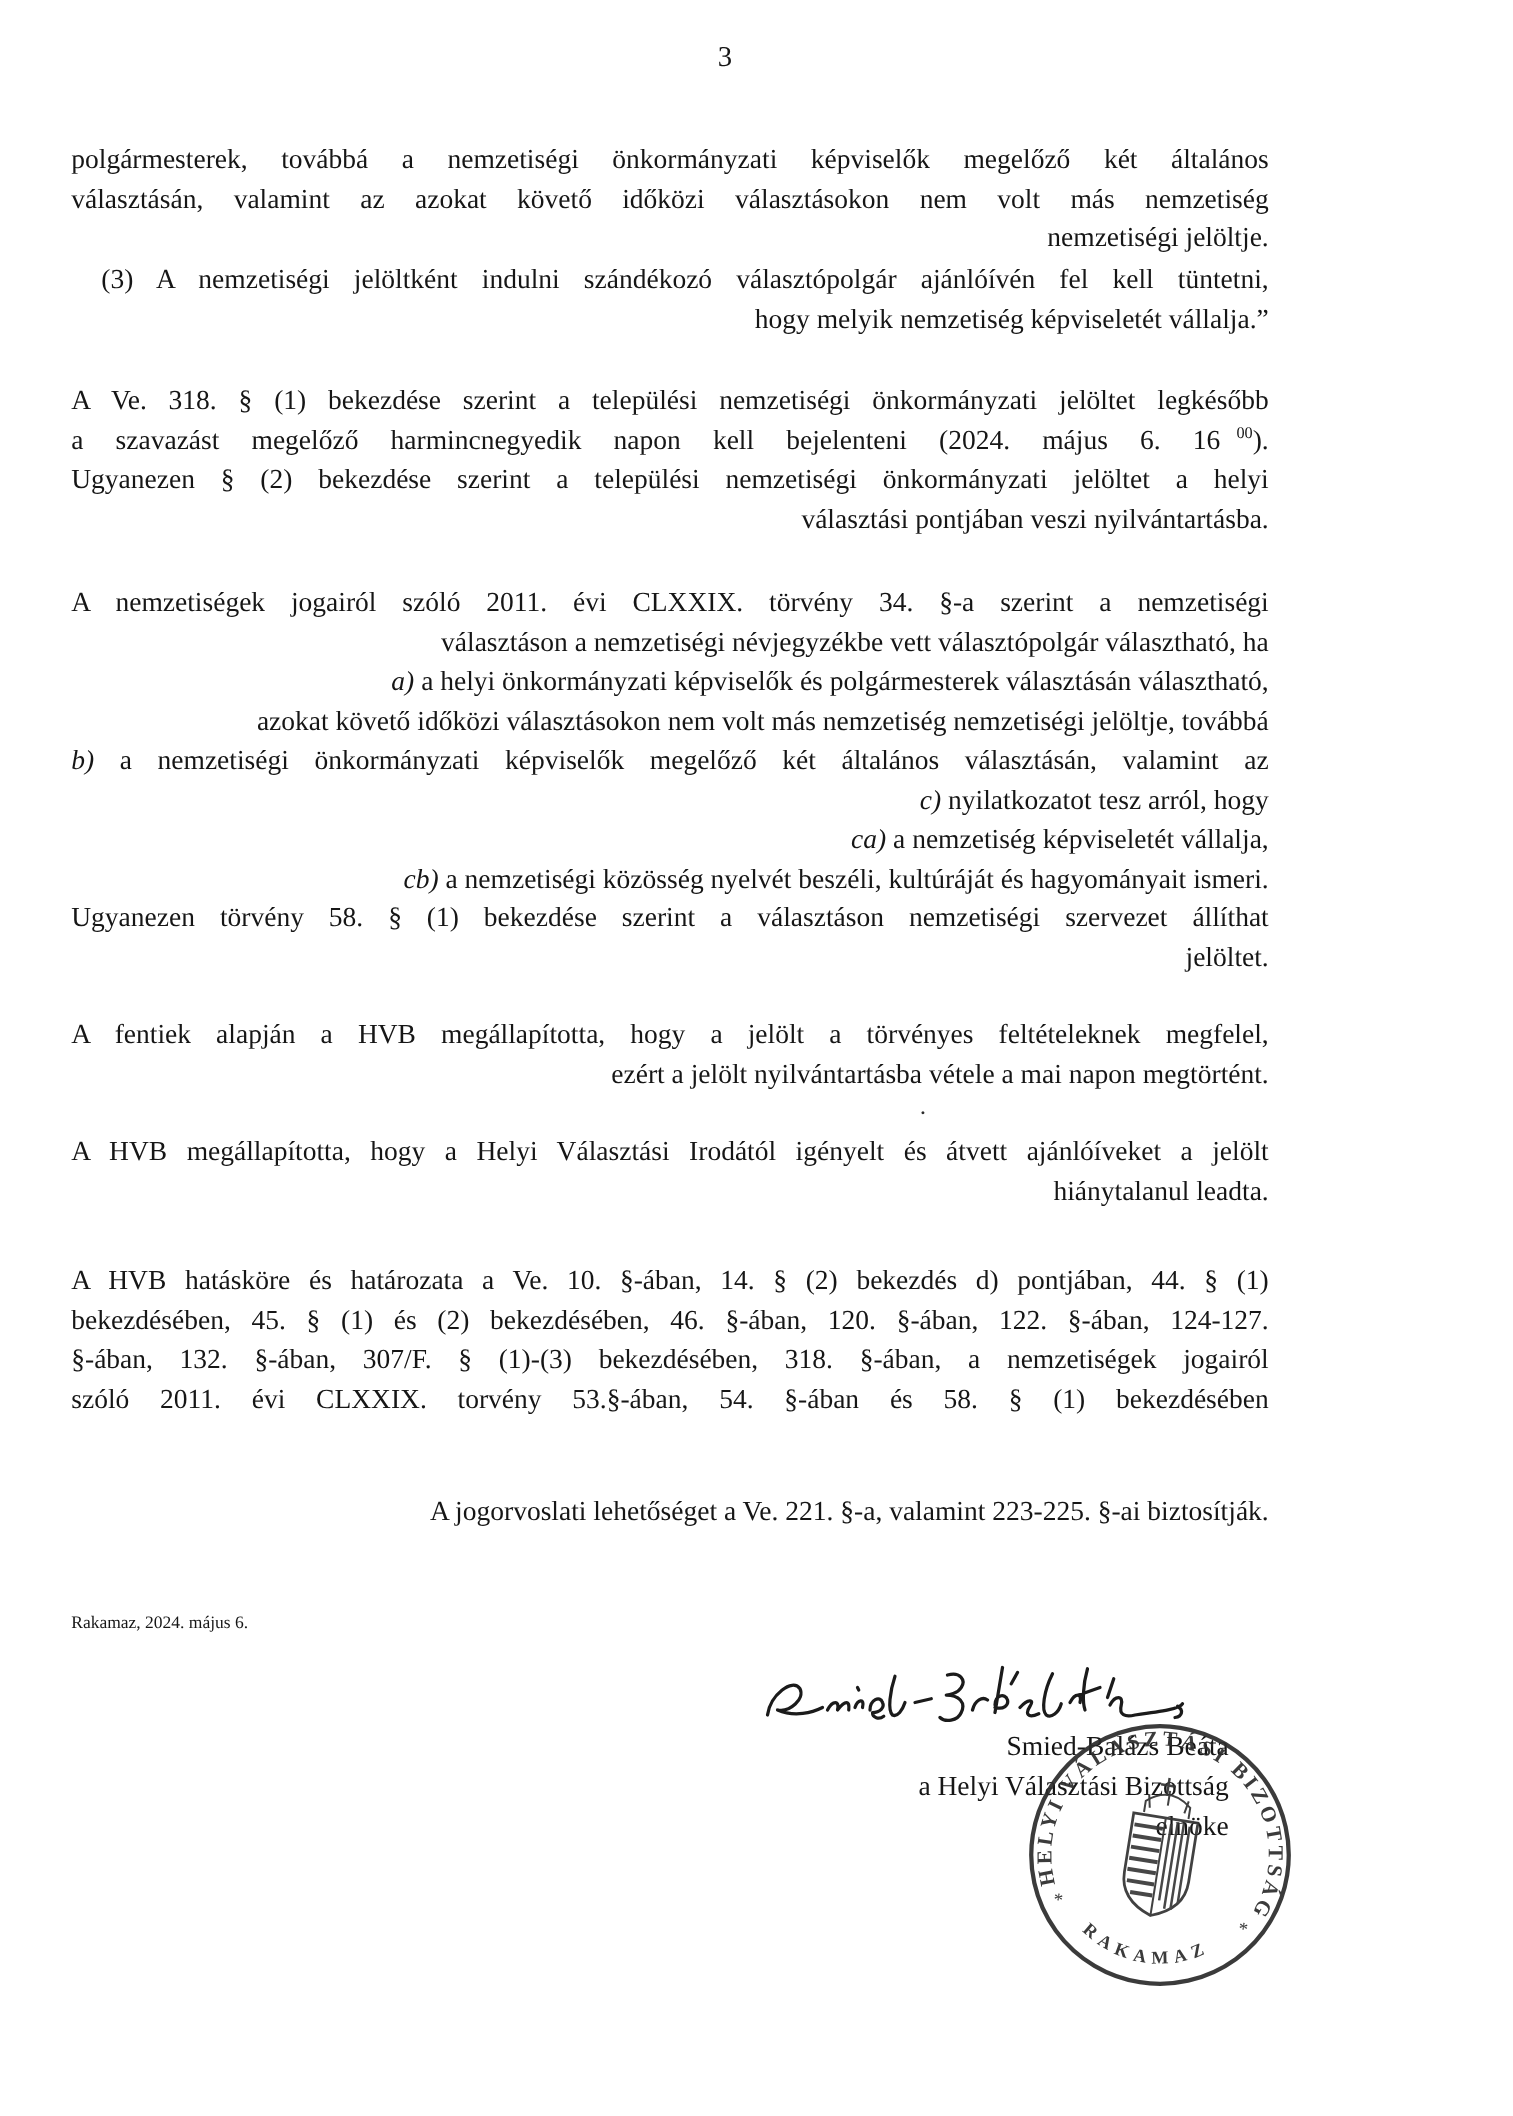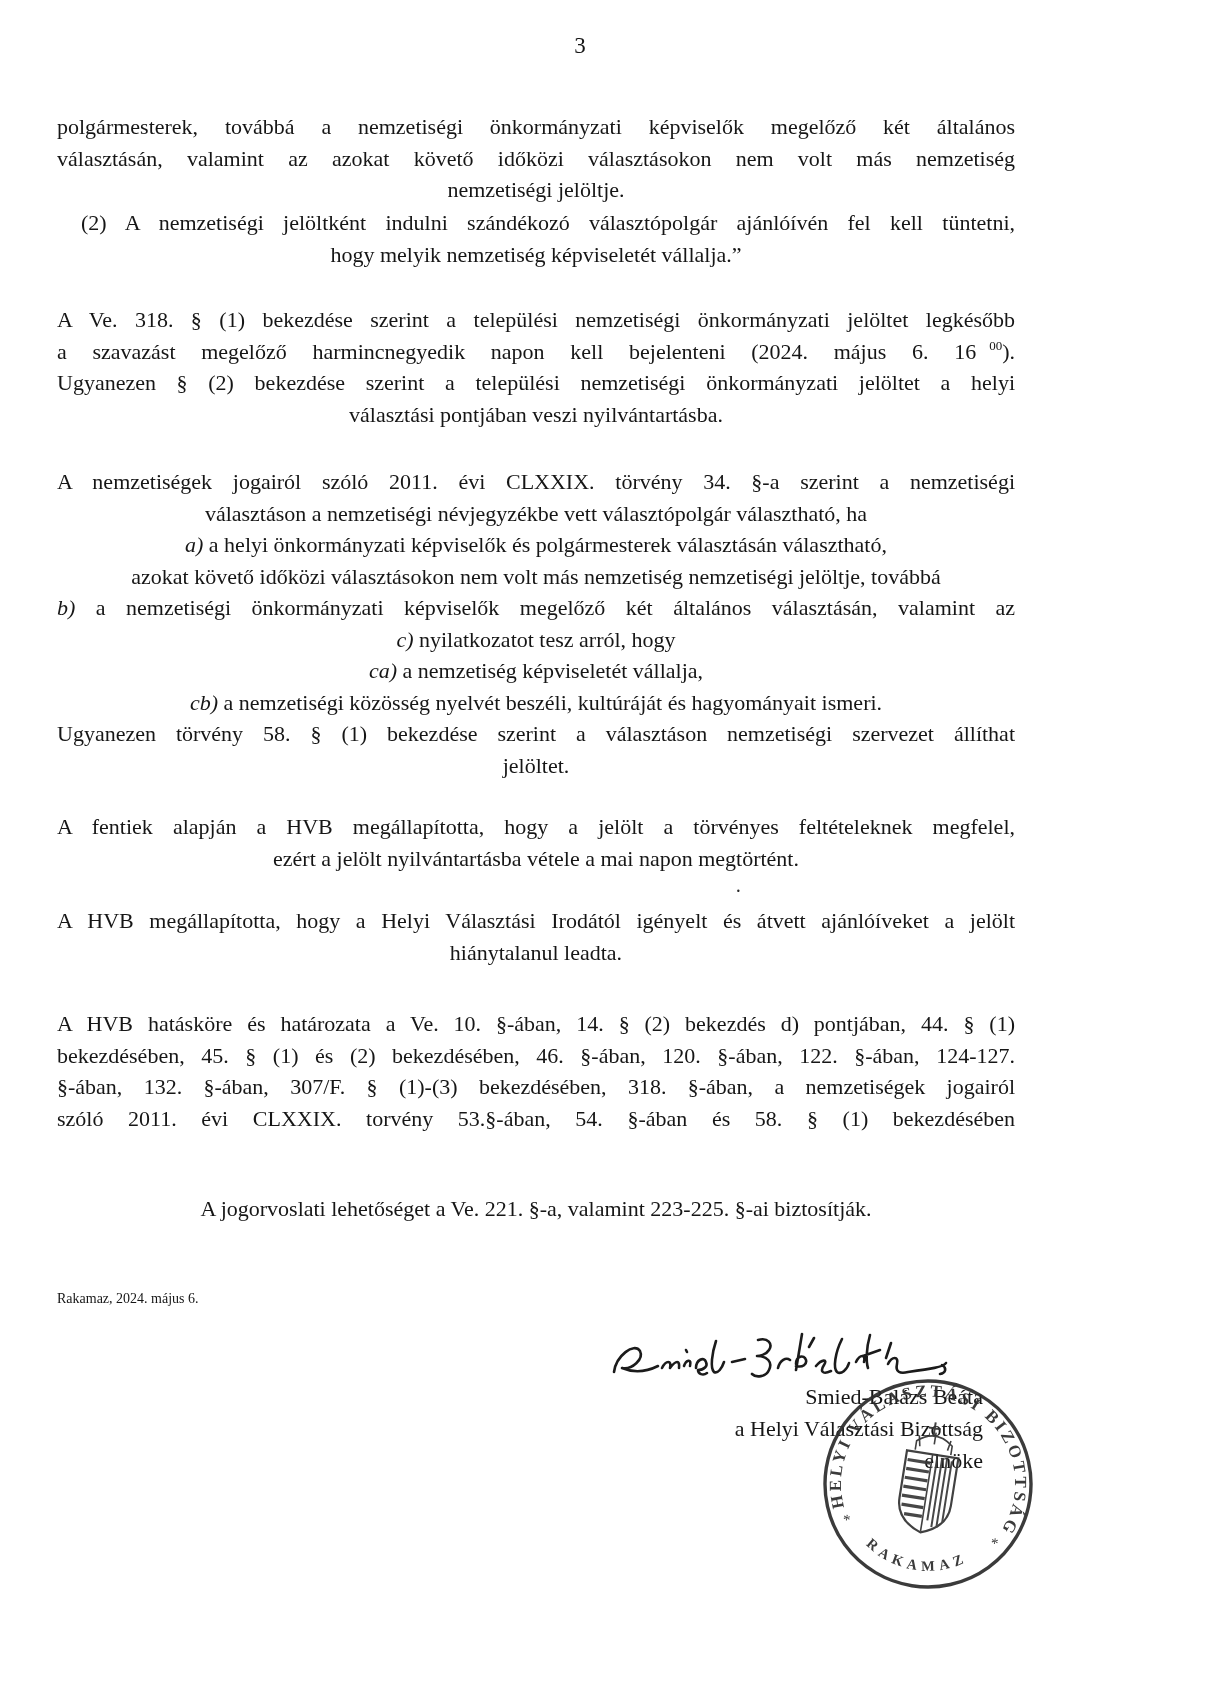--- a/index.html
+++ b/index.html
@@ -8,21 +8,21 @@
     font-family:"Liberation Serif","DejaVu Serif",serif;color:#161616;
     overflow:hidden;
   }
   .pagenum{
     position:absolute;left:520px;top:33px;width:120px;text-align:center;
     font-size:23px;
   }
   .para{
     position:absolute;left:57px;width:958px;font-size:22px;line-height:31.5px;
   }
-  .line{text-align:center;}
+  .line{text-align:right;}
   .line.j{text-align:justify;text-align-last:justify;}
   .line.indent{text-indent:24px;}
   .it{font-style:italic;}
   .sup{vertical-align:super;font-size:13px;line-height:0;margin-left:13px;}
   .dateline{position:absolute;left:57px;top:1283px;font-size:14px;line-height:31.5px;}
   .sigblock{
     position:absolute;left:483px;top:1381px;width:500px;text-align:right;
     font-size:22px;line-height:32px;
   }
   .artifact{position:absolute;left:735px;top:880px;font-size:20px;color:#2a2a2a;}
@@ -41,21 +41,21 @@
 
   <div class="pagenum">3</div>
 
   <div class="para" style="top:111px">
     <div class="line j">polgármesterek, továbbá a nemzetiségi önkormányzati képviselők megelőző két általános</div>
     <div class="line j">választásán, valamint az azokat követő időközi választásokon nem volt más nemzetiség</div>
     <div class="line">nemzetiségi jelöltje.</div>
   </div>
 
   <div class="para" style="top:207px">
-    <div class="line j indent">(2) A nemzetiségi jelöltként indulni szándékozó választópolgár ajánlóívén fel kell tüntetni,</div>
+    <div class="line j indent">(3) A nemzetiségi jelöltként indulni szándékozó választópolgár ajánlóívén fel kell tüntetni,</div>
     <div class="line">hogy melyik nemzetiség képviseletét vállalja.”</div>
   </div>
 
   <div class="para" style="top:304px">
     <div class="line j">A Ve. 318. § (1) bekezdése szerint a települési nemzetiségi önkormányzati jelöltet legkésőbb</div>
     <div class="line j"><span>a szavazást megelőző harmincnegyedik napon kell bejelenteni (2024. május 6. 16</span><span class="sup">00</span><span>).</span></div>
     <div class="line j">Ugyanezen § (2) bekezdése szerint a települési nemzetiségi önkormányzati jelöltet a helyi</div>
     <div class="line">választási pontjában veszi nyilvántartásba.</div>
   </div>
 

